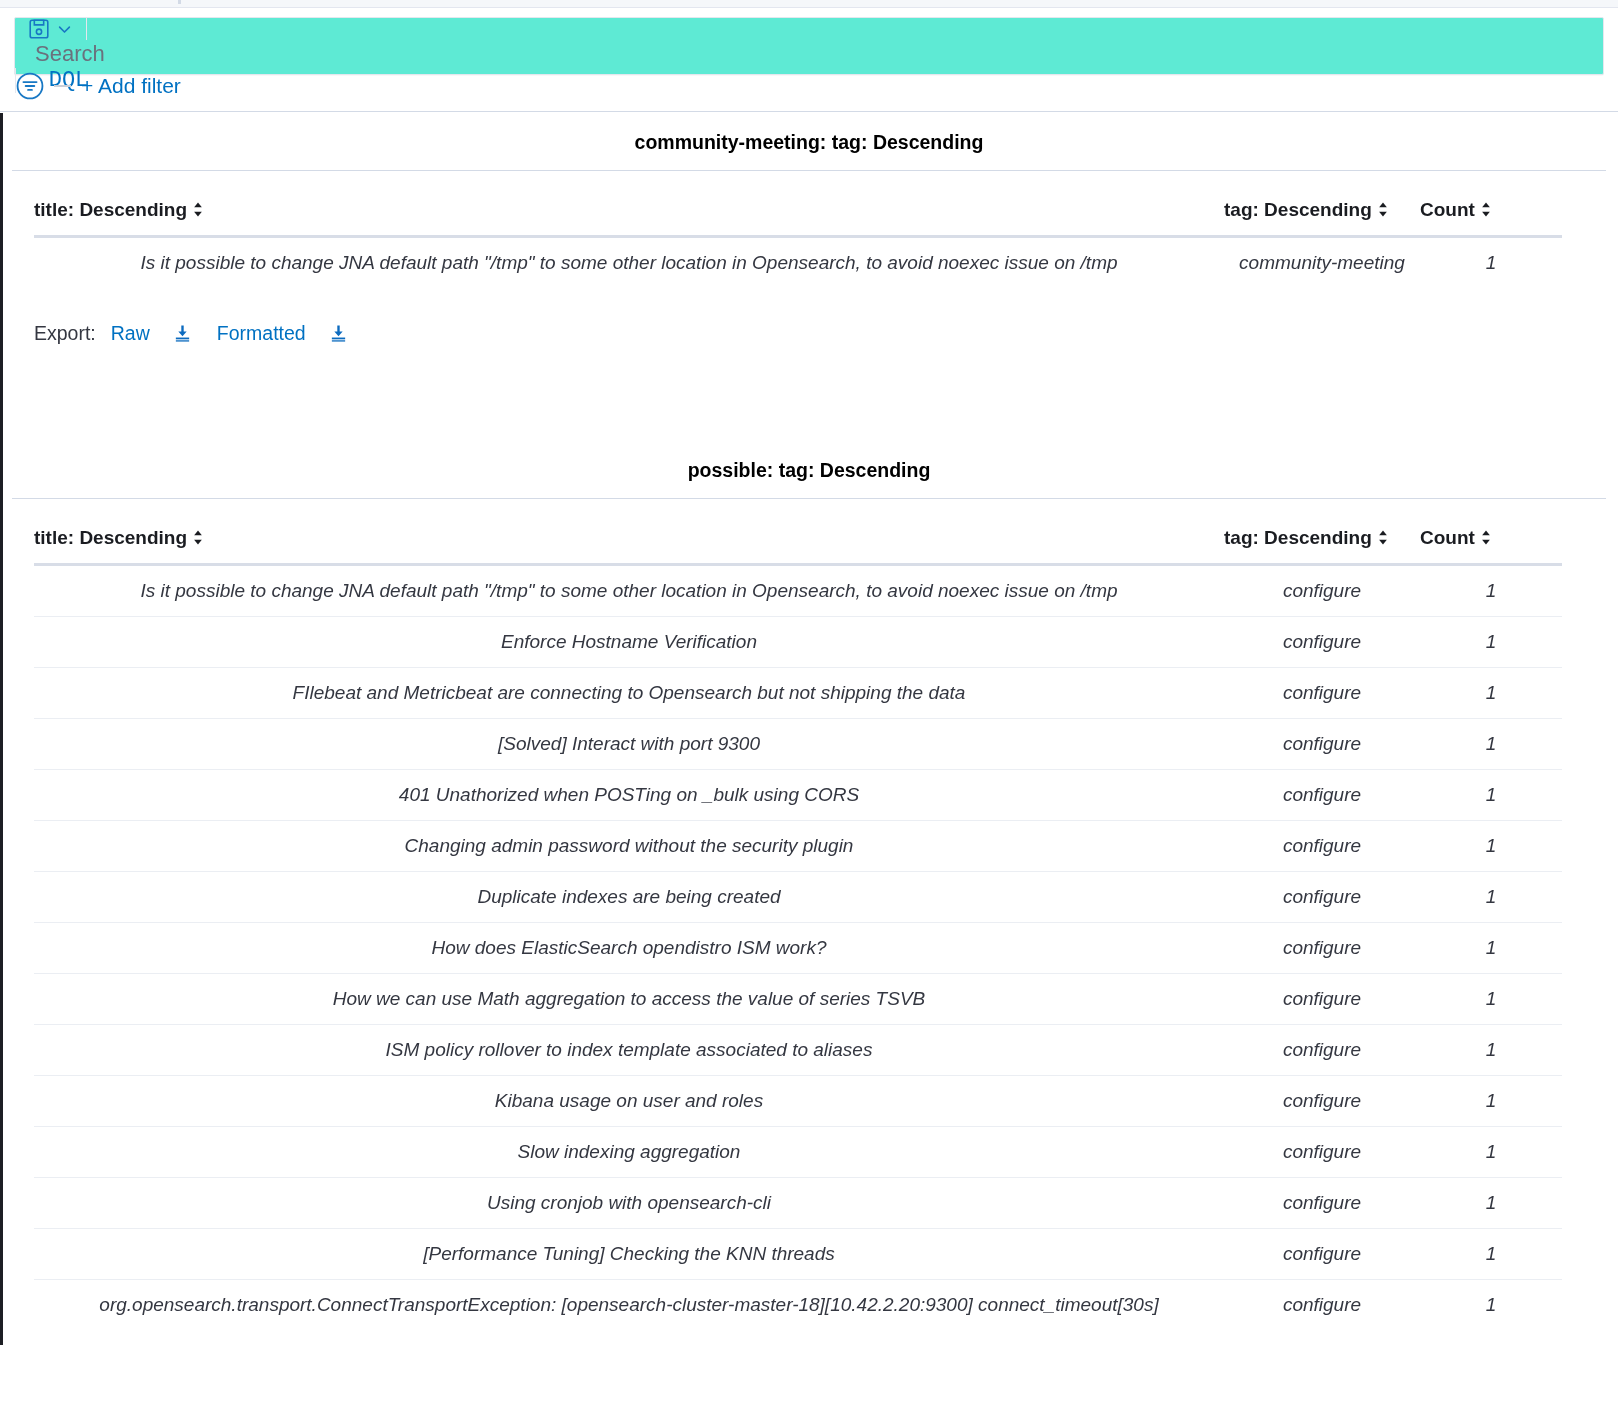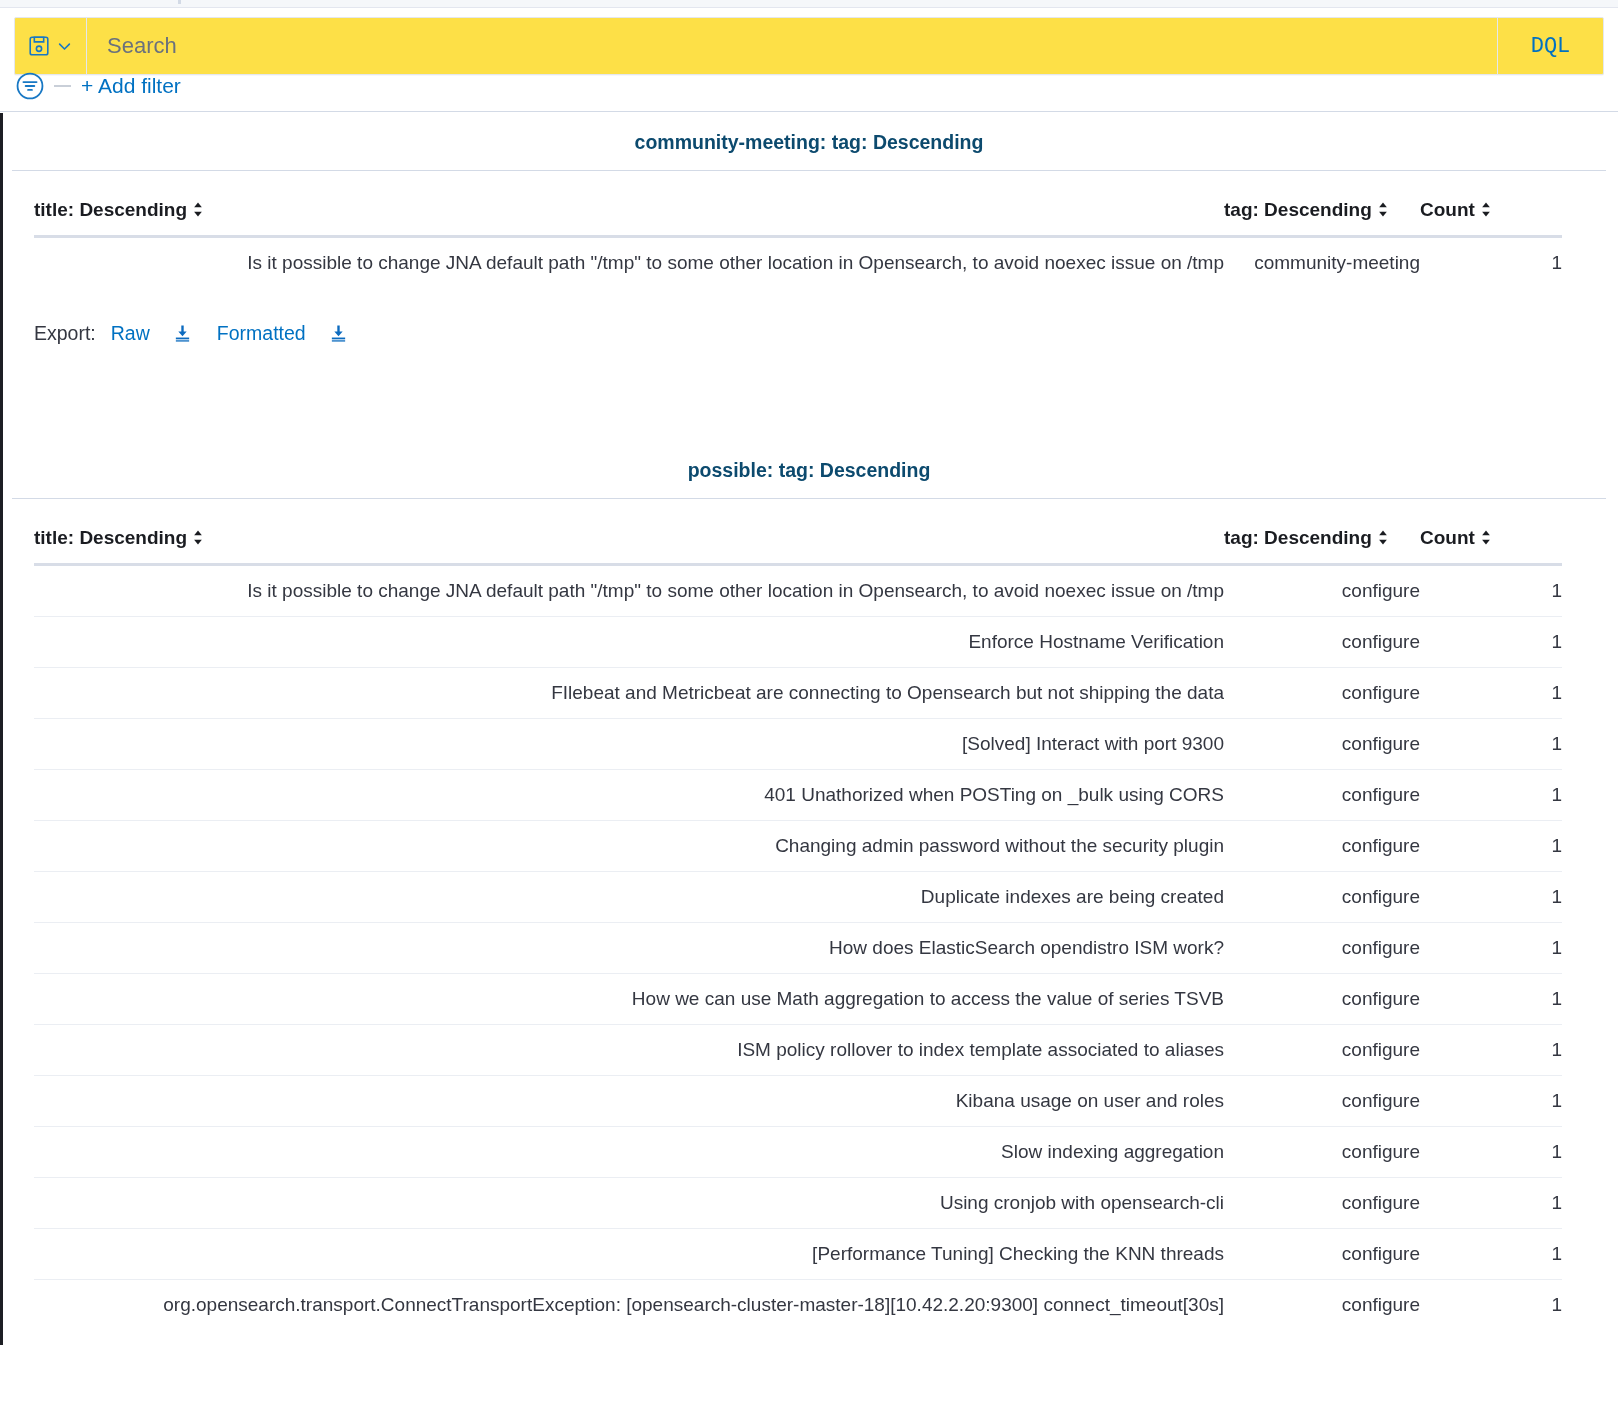--- a/index.html
+++ b/index.html
@@ -33,22 +33,23 @@
     width: 1618px; height: 104px;
     background: #ffffff;
     border-bottom: 1px solid #d3dae6;
   }
   .query-bar {
     position: absolute; top: 9px; left: 14px;
     width: 1590px; height: 58px;
     display: flex; align-items: stretch;
     border: 1px solid #e4e7ee;
     border-radius: 2px;
-    background: #fde047;
+    background: #5eead4;
     box-shadow: 0 1px 1px rgba(0,0,0,0.03);
+    flex-direction: column;
   }
   .saved-query-btn {
     width: 72px;
     display: flex; align-items: center; justify-content: center;
     gap: 6px;
     border-right: 1px solid #e4e7ee;
     cursor: pointer;
   }
   .icon-save svg, .icon-chevron svg { display: block; }
   .search-input-wrap {
@@ -124,21 +125,21 @@
     background: #9aa3b0;
     border-radius: 4px;
   }
 
   
   .panel { position: relative; }
   .panel-title {
     text-align: center;
     font-size: 19.5px;
     font-weight: bold;
-    color: #0c4a6e;
+    color: #000000;
     padding: 18px 0 16px 0;
   }
   .panel-divider {
     height: 1px;
     background: #d3dae6;
     margin: 0 12px 0 12px;
   }
 
   table.data-table {
     width: 1528px;
@@ -149,29 +150,30 @@
   table.data-table th {
     text-align: left;
     font-size: 19px;
     font-weight: bold;
     color: #1a1c21;
     padding: 28px 0 14px 0;
     border-bottom: 3px solid #d8dde7;
     white-space: nowrap;
   }
   table.data-table td {
-    text-align: right;
+    text-align: center;
     font-size: 19px;
     font-weight: normal;
     color: #343741;
     padding: 14px 0 14px 0;
     border-bottom: 1px solid #ebeef3;
     white-space: nowrap;
     overflow: hidden;
     text-overflow: ellipsis;
+    font-style: italic;
   }
   table.data-table tr:last-child td { border-bottom: none; }
   .col-title  { width: 1190px; }
   .col-tag    { width: 196px; }
   .col-count  { width: 142px; }
   .sort-caret {
     display: inline-block;
     margin-left: 5px;
     position: relative;
     top: 1px;

